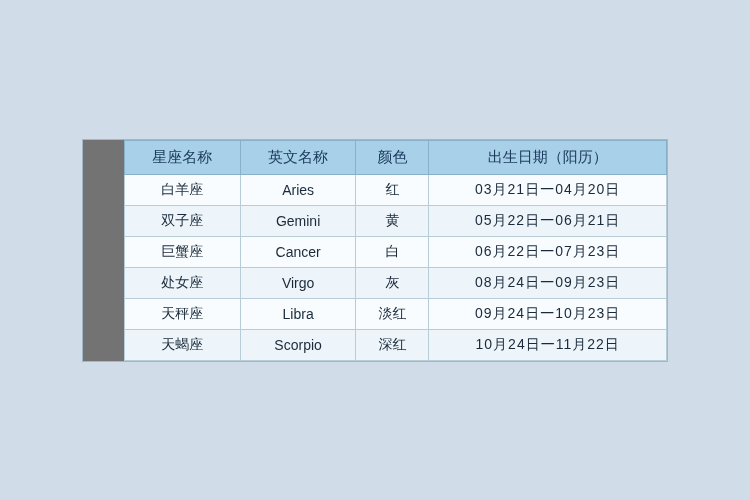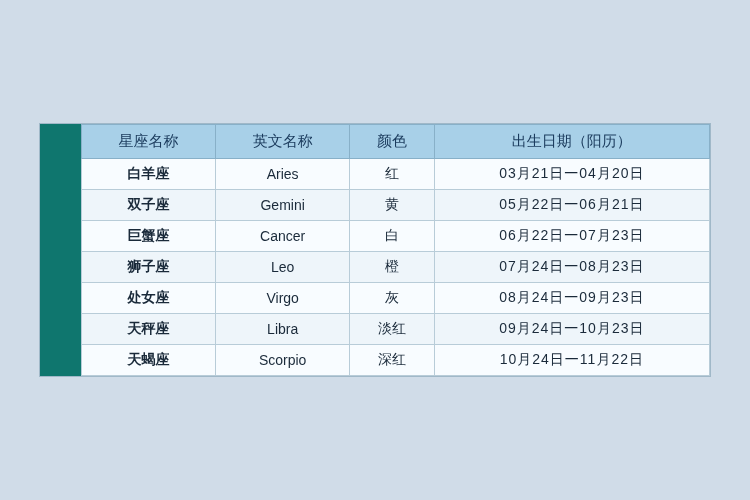--- a/index.html
+++ b/index.html
@@ -13,23 +13,23 @@
       height: 500px;
       background-color: #d0dce8;
       display: flex;
       align-items: center;
       justify-content: center;
       font-family: "SimSun", "宋体", serif;
       font-size: 15px;
     }
 
     .table-container {
-      background-color: #0f766e;
+      background-color: #737373;
       border: 1px solid #a0b8c8;
-      width: 672px;
+      width: 586px;
       padding-left: 41px;
     }
 
     table {
       width: 100%;
       border-collapse: collapse;
     }
 
     thead tr {
       background-color: #a8d0e8;
@@ -54,21 +54,21 @@
 
     tbody td {
       border: 1px solid #b8ccd8;
       padding: 6px 10px;
       text-align: center;
       color: #1a2a3a;
       font-size: 14px;
     }
 
     tbody td:first-child {
-      font-weight: bold;
+      font-weight: normal;
     }
 
     tbody td:nth-child(2) {
       font-style: normal;
       font-family: Arial, sans-serif;
     }
 
     tbody td:last-child {
       font-family: Arial, "SimSun", serif;
       letter-spacing: 1px;
@@ -100,26 +100,20 @@
           <td>黄</td>
           <td>05月22日一06月21日</td>
         </tr>
         <tr>
           <td>巨蟹座</td>
           <td>Cancer</td>
           <td>白</td>
           <td>06月22日一07月23日</td>
         </tr>
         <tr>
-          <td>狮子座</td>
-          <td>Leo</td>
-          <td>橙</td>
-          <td>07月24日一08月23日</td>
-        </tr>
-        <tr>
           <td>处女座</td>
           <td>Virgo</td>
           <td>灰</td>
           <td>08月24日一09月23日</td>
         </tr>
         <tr>
           <td>天秤座</td>
           <td>Libra</td>
           <td>淡红</td>
           <td>09月24日一10月23日</td>

